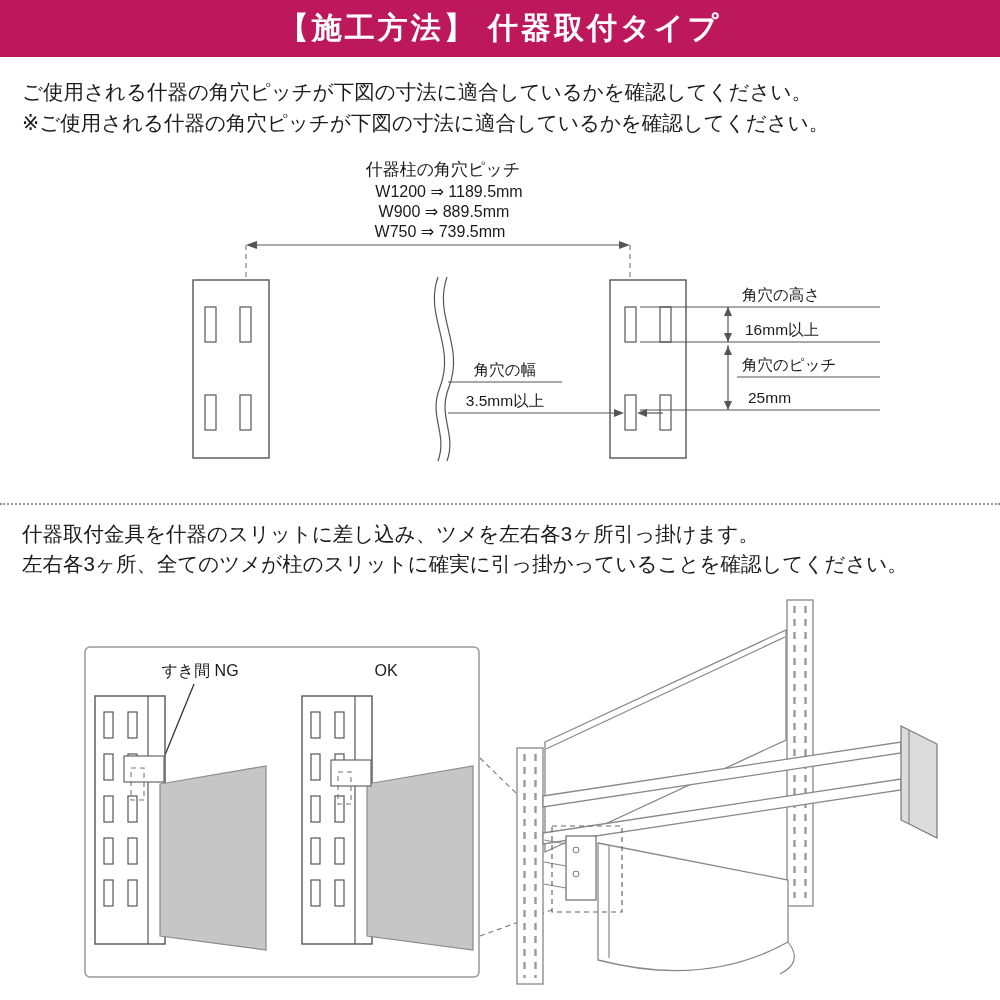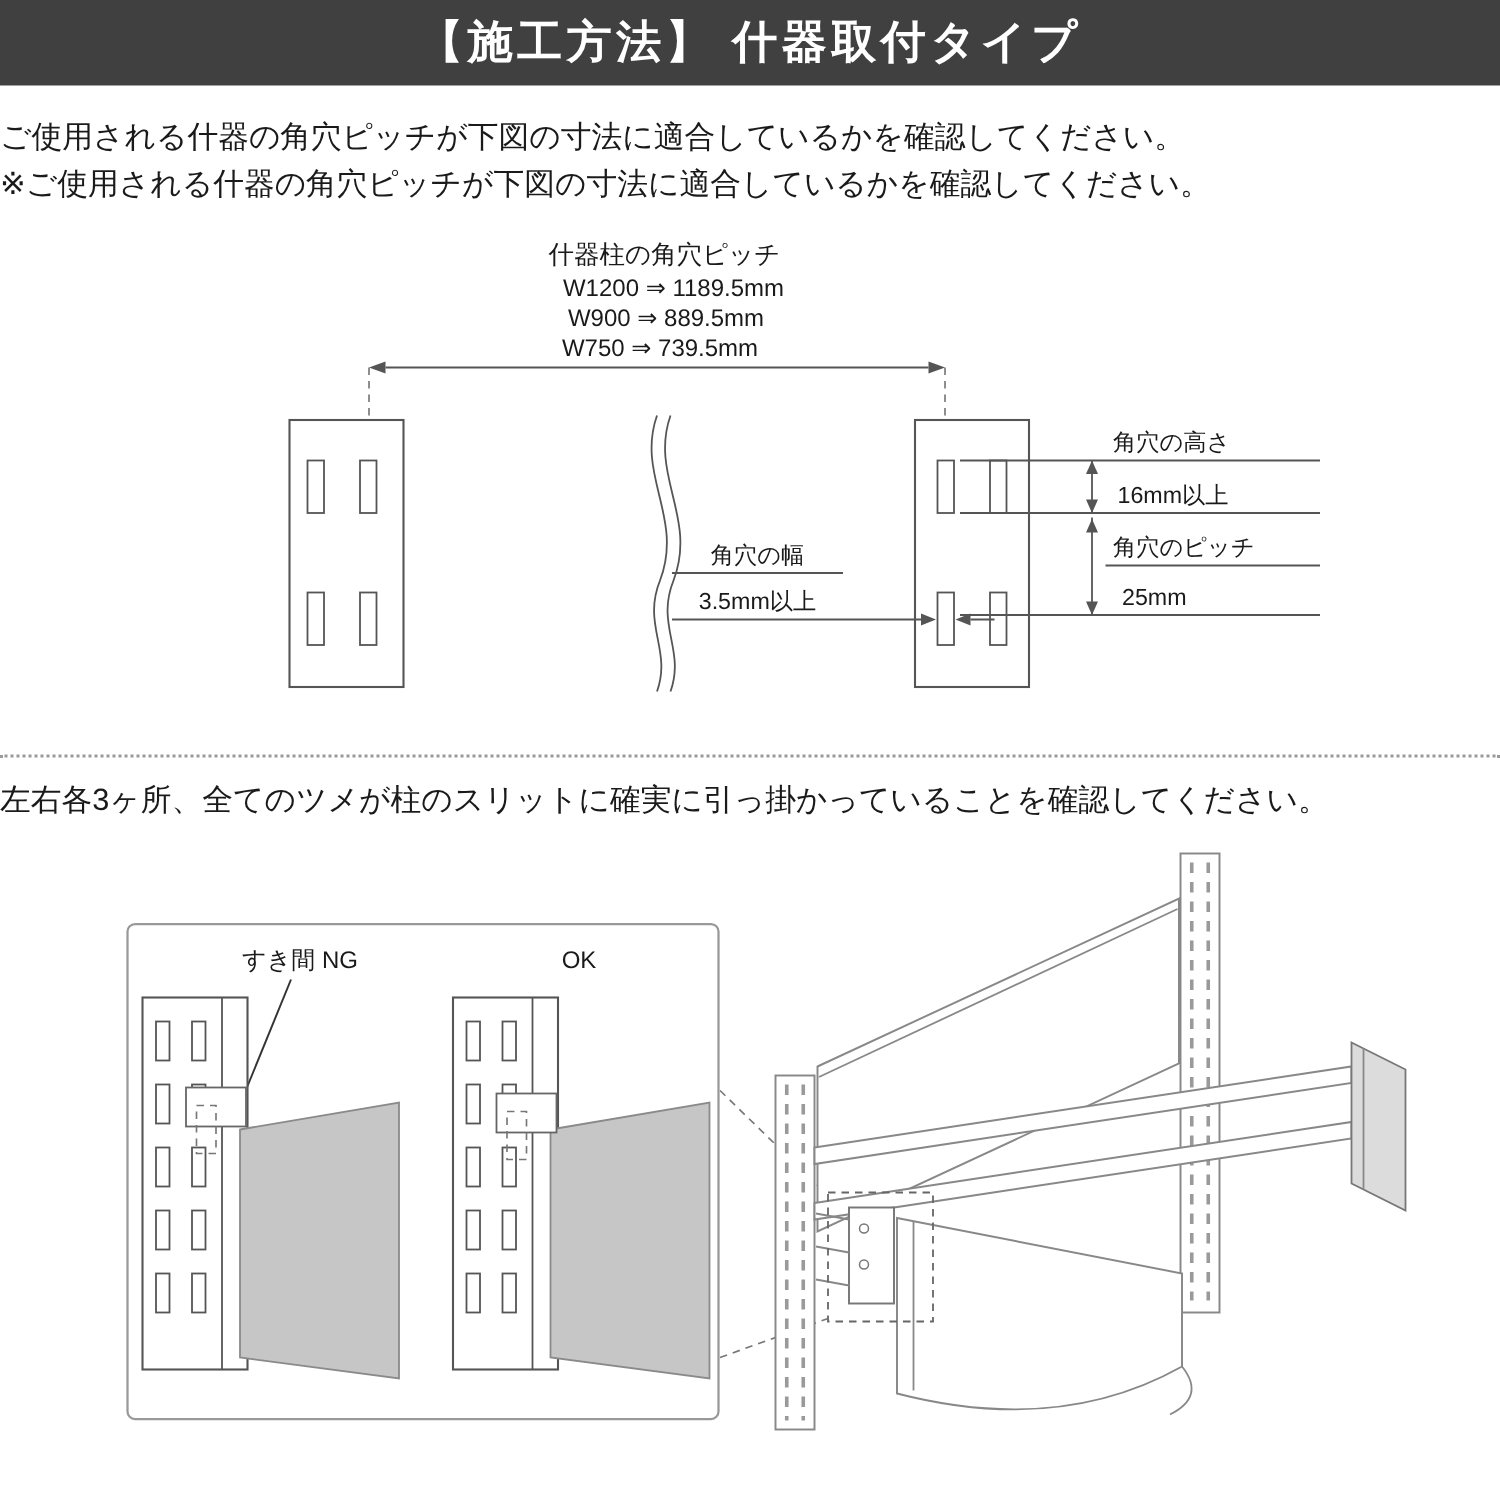--- a/index.html
+++ b/index.html
@@ -3,25 +3,25 @@
 <meta charset="utf-8">
 <style>
   * { box-sizing: border-box; }
   html, body { margin: 0; padding: 0; }
   body {
     width: 1000px; height: 1000px; background: #ffffff;
     font-family: "Liberation Sans", "DejaVu Sans", sans-serif;
     color: #1a1a1a; overflow: hidden;
   }
   .header {
-    height: 57px; background: #404040; color: #ffffff;
+    height: 57px; background: #be185d; color: #ffffff;
     display: flex; align-items: center; justify-content: center;
     font-size: 30px; font-weight: bold; letter-spacing: 3px;
   }
-  .text-block { font-size: 20.5px; line-height: 1.5; color: #1a1a1a; }
+  .text-block { padding-left: 22px; font-size: 20.5px; line-height: 1.5; color: #1a1a1a; }
   .text-block.intro { margin-top: 20px; }
   .text-block.steps { margin-top: 14px; }
   svg { display: block; }
   svg text { font-family: "Liberation Sans", "DejaVu Sans", sans-serif; fill: #1a1a1a; }
   .dotted-divider { border-top: 2px dotted #9a9a9a; width: 100%; height: 0; margin-top: 4px; }
   .thin { stroke: #555555; stroke-width: 1.2; fill: none; }
   .dash { stroke: #777777; stroke-width: 1.1; fill: none; stroke-dasharray: 5 4; }
   .post { fill: #ffffff; stroke: #555555; stroke-width: 1.4; }
   .slot { fill: #ffffff; stroke: #555555; stroke-width: 1.2; }
   .arrow { fill: #555555; stroke: none; }
@@ -106,20 +106,21 @@
       <line x1="448" y1="264" x2="614" y2="264" class="thin"></line>
       <polygon points="624,264 614,260 614,268" class="arrow"></polygon>
       <line x1="647" y1="264" x2="663" y2="264" class="thin"></line>
       <polygon points="637,264 647,260 647,268" class="arrow"></polygon>
     </g>
   </svg>
 
   <div class="dotted-divider"></div>
 
   <div class="text-block steps">
+    <div>什器取付金具を什器のスリットに差し込み、ツメを左右各3ヶ所引っ掛けます。</div>
     <div>左右各3ヶ所、全てのツメが柱のスリットに確実に引っ掛かっていることを確認してください。</div>
   </div>
 
   <svg width="1000" height="405" viewBox="0 0 1000 405" style="margin-top:10px">
 
     <line x1="480" y1="168" x2="552" y2="238" class="dash"></line>
     <line x1="480" y1="346" x2="552" y2="320" class="dash"></line>
 
     <g>
       <rect x="85" y="57" width="394" height="330" rx="5" fill="#ffffff" stroke="#999999" stroke-width="1.5"></rect>

